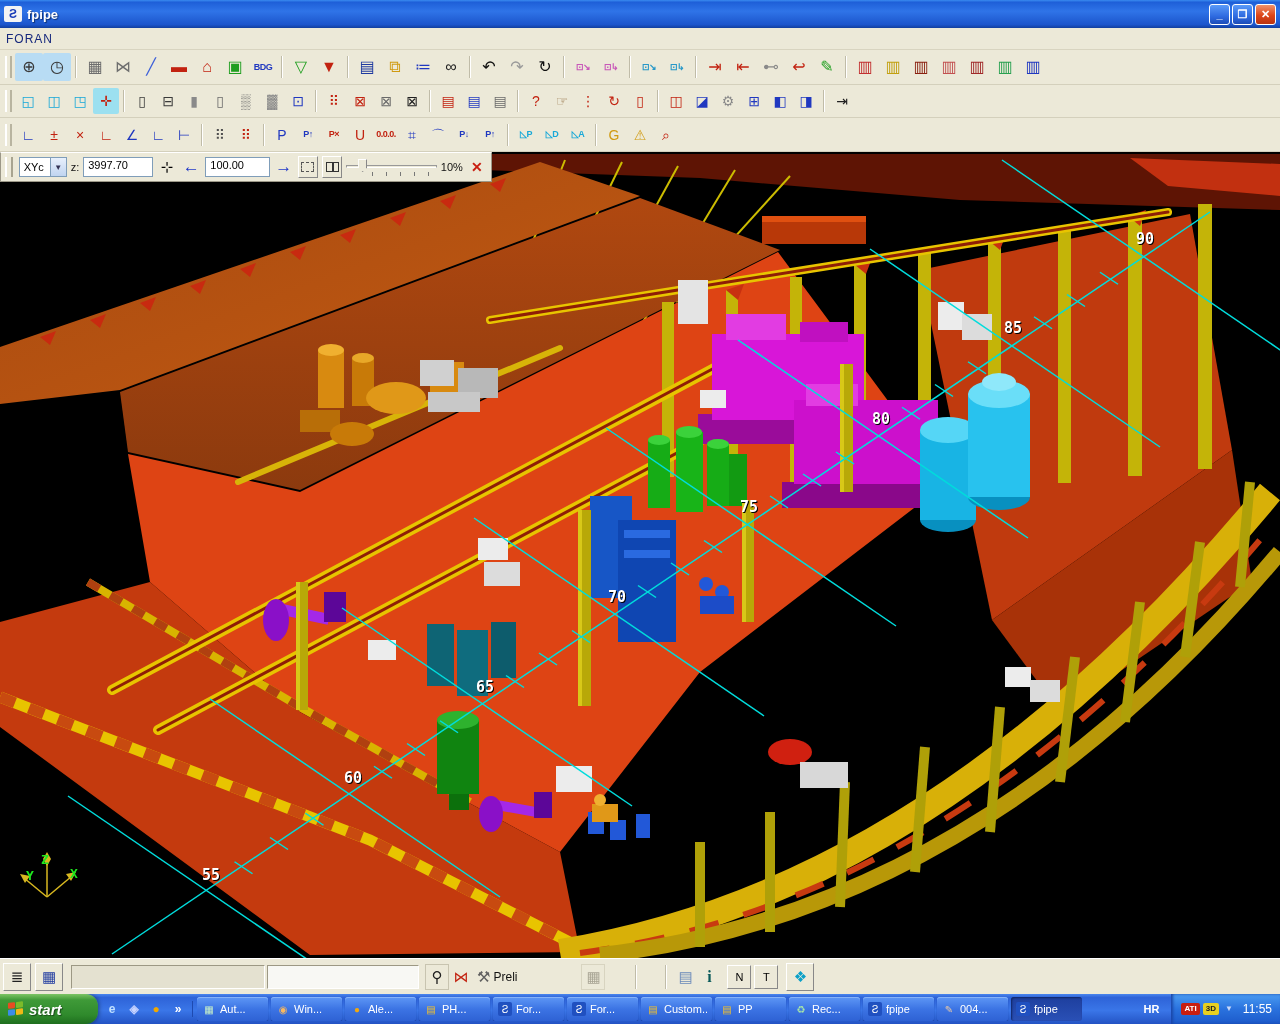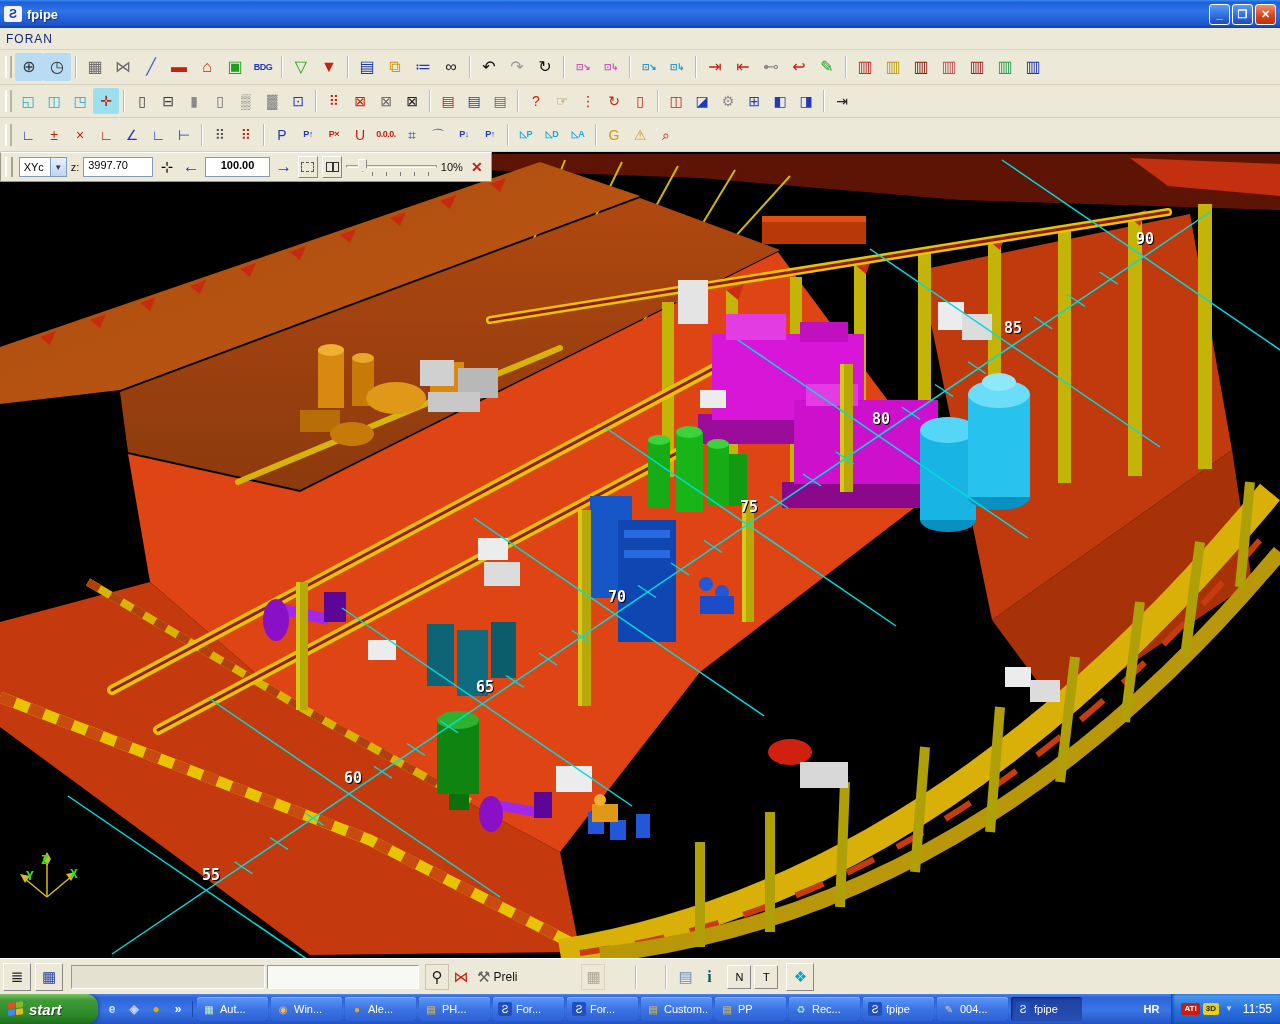--- a/index.html
+++ b/index.html
@@ -46,21 +46,21 @@
   .viewctl { position:absolute; left:0; top:0; height:30px; width:492px; background:#ECE9D8;
     border:1px solid #9C9888; border-top:1px solid #fff; display:flex; align-items:center; gap:4px; padding:0 4px; z-index:5; }
   .vc-grip { width:8px; height:20px; border-left:2px solid #fff; border-right:2px solid #A8A490; margin-right:2px; }
   .vc-select { display:flex; align-items:center; border:1px solid #7F9DB9; background:#fff; height:20px; }
   .vc-select .val { font-size:11px; padding:0 4px; min-width:30px; }
   .vc-select .drop { width:16px; height:18px; background:linear-gradient(180deg,#E8F0FC,#C0D4F0); border-left:1px solid #7F9DB9;
     font-size:8px; display:flex; align-items:center; justify-content:center; color:#335; }
   .vc-label { font-size:11px; color:#111; }
   .vc-field { border:1px solid #7F9DB9; background:#fff; height:20px; font-size:11px; padding:1px 4px; width:76px;
     font-family:"Liberation Sans", sans-serif; }
-  .vc-field.small { width:70px; text-align:center;font-weight:bold; }
+  .vc-field.small { width:70px; text-align:left; }
   .vc-btn { width:22px; height:22px; display:flex; align-items:center; justify-content:center; font-size:15px;
     border:1px solid transparent; }
   .vc-btn.raised { border:1px solid; border-color:#fff #888 #888 #fff; background:#ECE9D8; }
   .vc-arrow { color:#2038C8; font-weight:bold; font-size:17px; }
   .vc-x { color:#C81E10; font-weight:bold; font-size:14px; }
   .vc-rect-icon { width:13px; height:10px; border:1px dashed #555; }
   .vc-rect-icon2 { width:13px; height:10px; border:1px solid #333; position:relative; }
   .vc-rect-icon2:after { content:""; position:absolute; left:5px; top:0; width:2px; height:8px; background:#333; }
   .vc-slider { width:100px; height:18px; position:relative; }
   .vc-slider .track { position:absolute; left:0; right:0; top:7px; height:3px; border:1px solid #999; border-bottom-color:#fff; }

